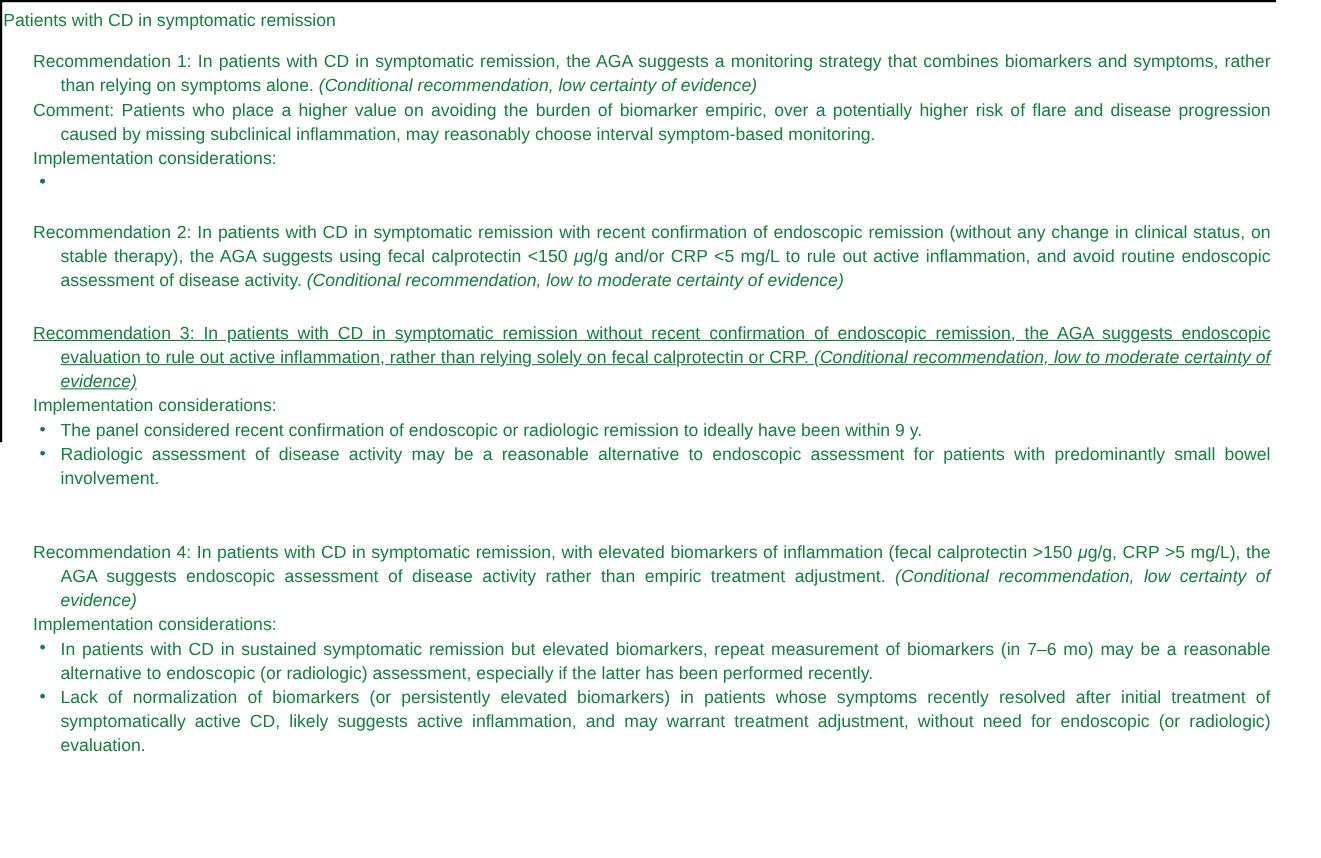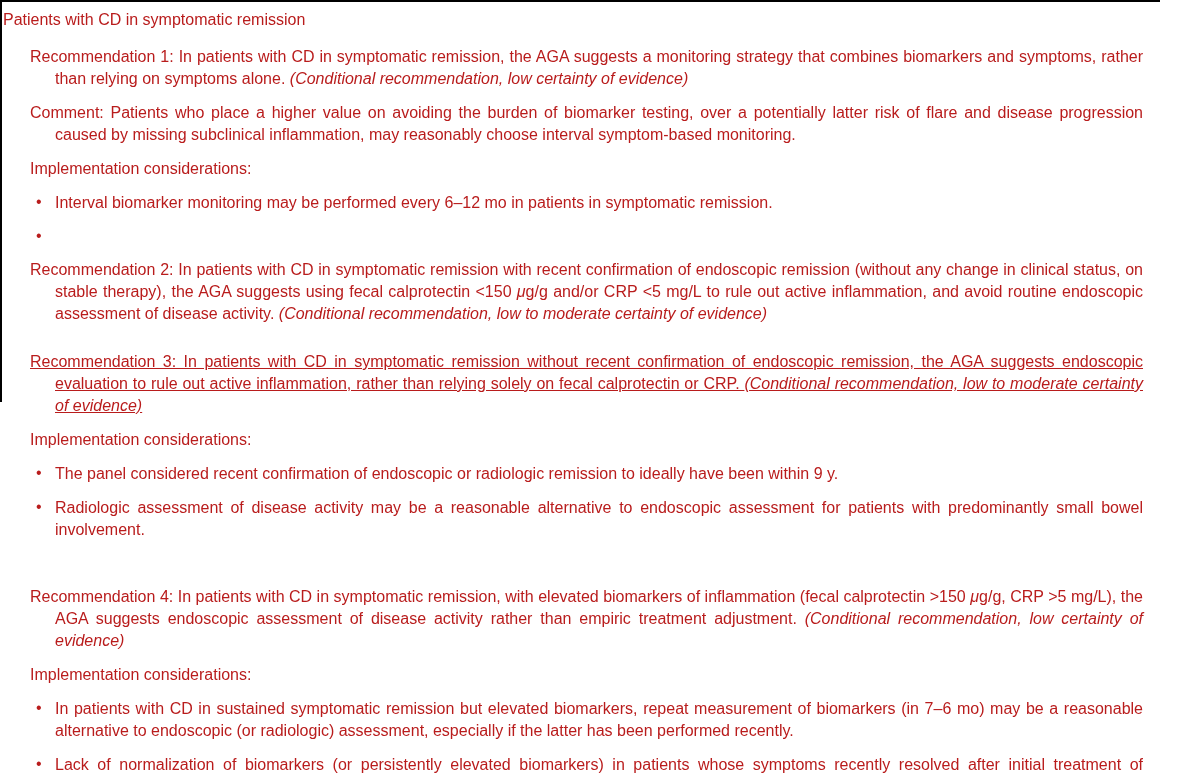--- a/index.html
+++ b/index.html
@@ -4,33 +4,33 @@
 <style>
   html,body { margin:0; padding:0; background:#ffffff; }
   .sheet {
     position:relative;
     width:1201px; height:780px;
     background:#ffffff;
     overflow:hidden;
     font-family:"Liberation Sans", sans-serif;
     font-size:16px;
     line-height:22px;
-    color:#b91c1c;
+    color:#15803d;
   }
   .border-top {
     position:absolute; top:0; left:0;
     width:1160px; height:2px; background:#000;
   }
   .border-left {
     position:absolute; top:0; left:0;
     width:2px; height:402px; background:#000;
   }
   .content { padding:9px 46px 0 0; }
   .heading { padding-left:3px; }
-  .block { margin:12px; }
+  .block { margin:0; }
   .rec, .comment {
     margin-left:30px;
     padding-left:25px;
     text-indent:-25px;
     text-align:justify;
     hyphens:auto;
     -webkit-hyphens:auto;
   }
   .impl { margin-left:30px; }
   .bullet {
@@ -49,23 +49,23 @@
 </head>
 <body>
 
 <div class="sheet">
   <div class="border-top"></div>
   <div class="border-left"></div>
   <div class="content">
     <div class="heading">Patients with CD in symptomatic remission</div>
     <div>
         <div class="block rec gap-h"><span>Recommendation 1: In patients with CD in symptomatic remission, the AGA suggests a monitoring strategy that combines biomarkers and symptoms, rather than relying on symptoms alone. </span><em>(Conditional recommendation, low certainty of evidence)</em></div>
-        <div class="block comment"><span>Comment: Patients who place a higher value on avoiding the burden of biomarker testing, over a potentially latter risk of flare and disease progression caused by missing subclinical inflammation, may reasonably choose interval symptom-based monitoring.</span></div>
+        <div class="block comment"><span>Comment: Patients who place a higher value on avoiding the burden of biomarker empiric, over a potentially higher risk of flare and disease progression caused by missing subclinical inflammation, may reasonably choose interval symptom-based monitoring.</span></div>
         <div class="block impl"><span>Implementation considerations:</span></div>
-        <div class="block bullet"><span class="marker">•</span><span>Interval biomarker monitoring may be performed every 6–12 mo in patients in symptomatic remission.</span></div>
+        <div class="block bullet"><span class="marker">•</span></div>
         <div class="block bullet"><span class="marker">•</span></div>
         <div class="block rec gap-lg"><span>Recommendation 2: In patients with CD in symptomatic remission with recent confirmation of endoscopic remission (without any change in clinical status, on stable therapy), the AGA suggests using fecal calprotectin &lt;150 </span><em>μ</em><span>g/g and/or CRP &lt;5 mg/L to rule out active inflammation, and avoid routine endoscopic assessment of disease activity. </span><em>(Conditional recommendation, low to moderate certainty of evidence)</em></div>
         <div class="block rec gap-sm"><span>Recommendation 3: In patients with CD in symptomatic remission without recent confirmation of endoscopic remission, the AGA suggests endoscopic evaluation to rule out active inflammation, rather than relying solely on fecal calprotectin or CRP. </span><em>(Conditional recommendation, low to moderate certainty of evidence)</em></div>
         <div class="block impl"><span>Implementation considerations:</span></div>
         <div class="block bullet"><span class="marker">•</span><span>The panel considered recent confirmation of endoscopic or radiologic remission to ideally have been within 9 y.</span></div>
         <div class="block bullet"><span class="marker">•</span><span>Radiologic assessment of disease activity may be a reasonable alternative to endoscopic assessment for patients with predominantly small bowel involvement.</span></div>
         <div class="block rec gap-lg"><span>Recommendation 4: In patients with CD in symptomatic remission, with elevated biomarkers of inflammation (fecal calprotectin &gt;150 </span><em>μ</em><span>g/g, CRP &gt;5 mg/L), the AGA suggests endoscopic assessment of disease activity rather than empiric treatment adjustment. </span><em>(Conditional recommendation, low certainty of evidence)</em></div>
         <div class="block impl"><span>Implementation considerations:</span></div>
         <div class="block bullet"><span class="marker">•</span><span>In patients with CD in sustained symptomatic remission but elevated biomarkers, repeat measurement of biomarkers (in 7–6 mo) may be a reasonable alternative to endoscopic (or radiologic) assessment, especially if the latter has been performed recently.</span></div>
         <div class="block bullet"><span class="marker">•</span><span>Lack of normalization of biomarkers (or persistently elevated biomarkers) in patients whose symptoms recently resolved after initial treatment of symptomatically active CD, likely suggests active inflammation, and may warrant treatment adjustment, without need for endoscopic (or radiologic) evaluation.</span></div>

